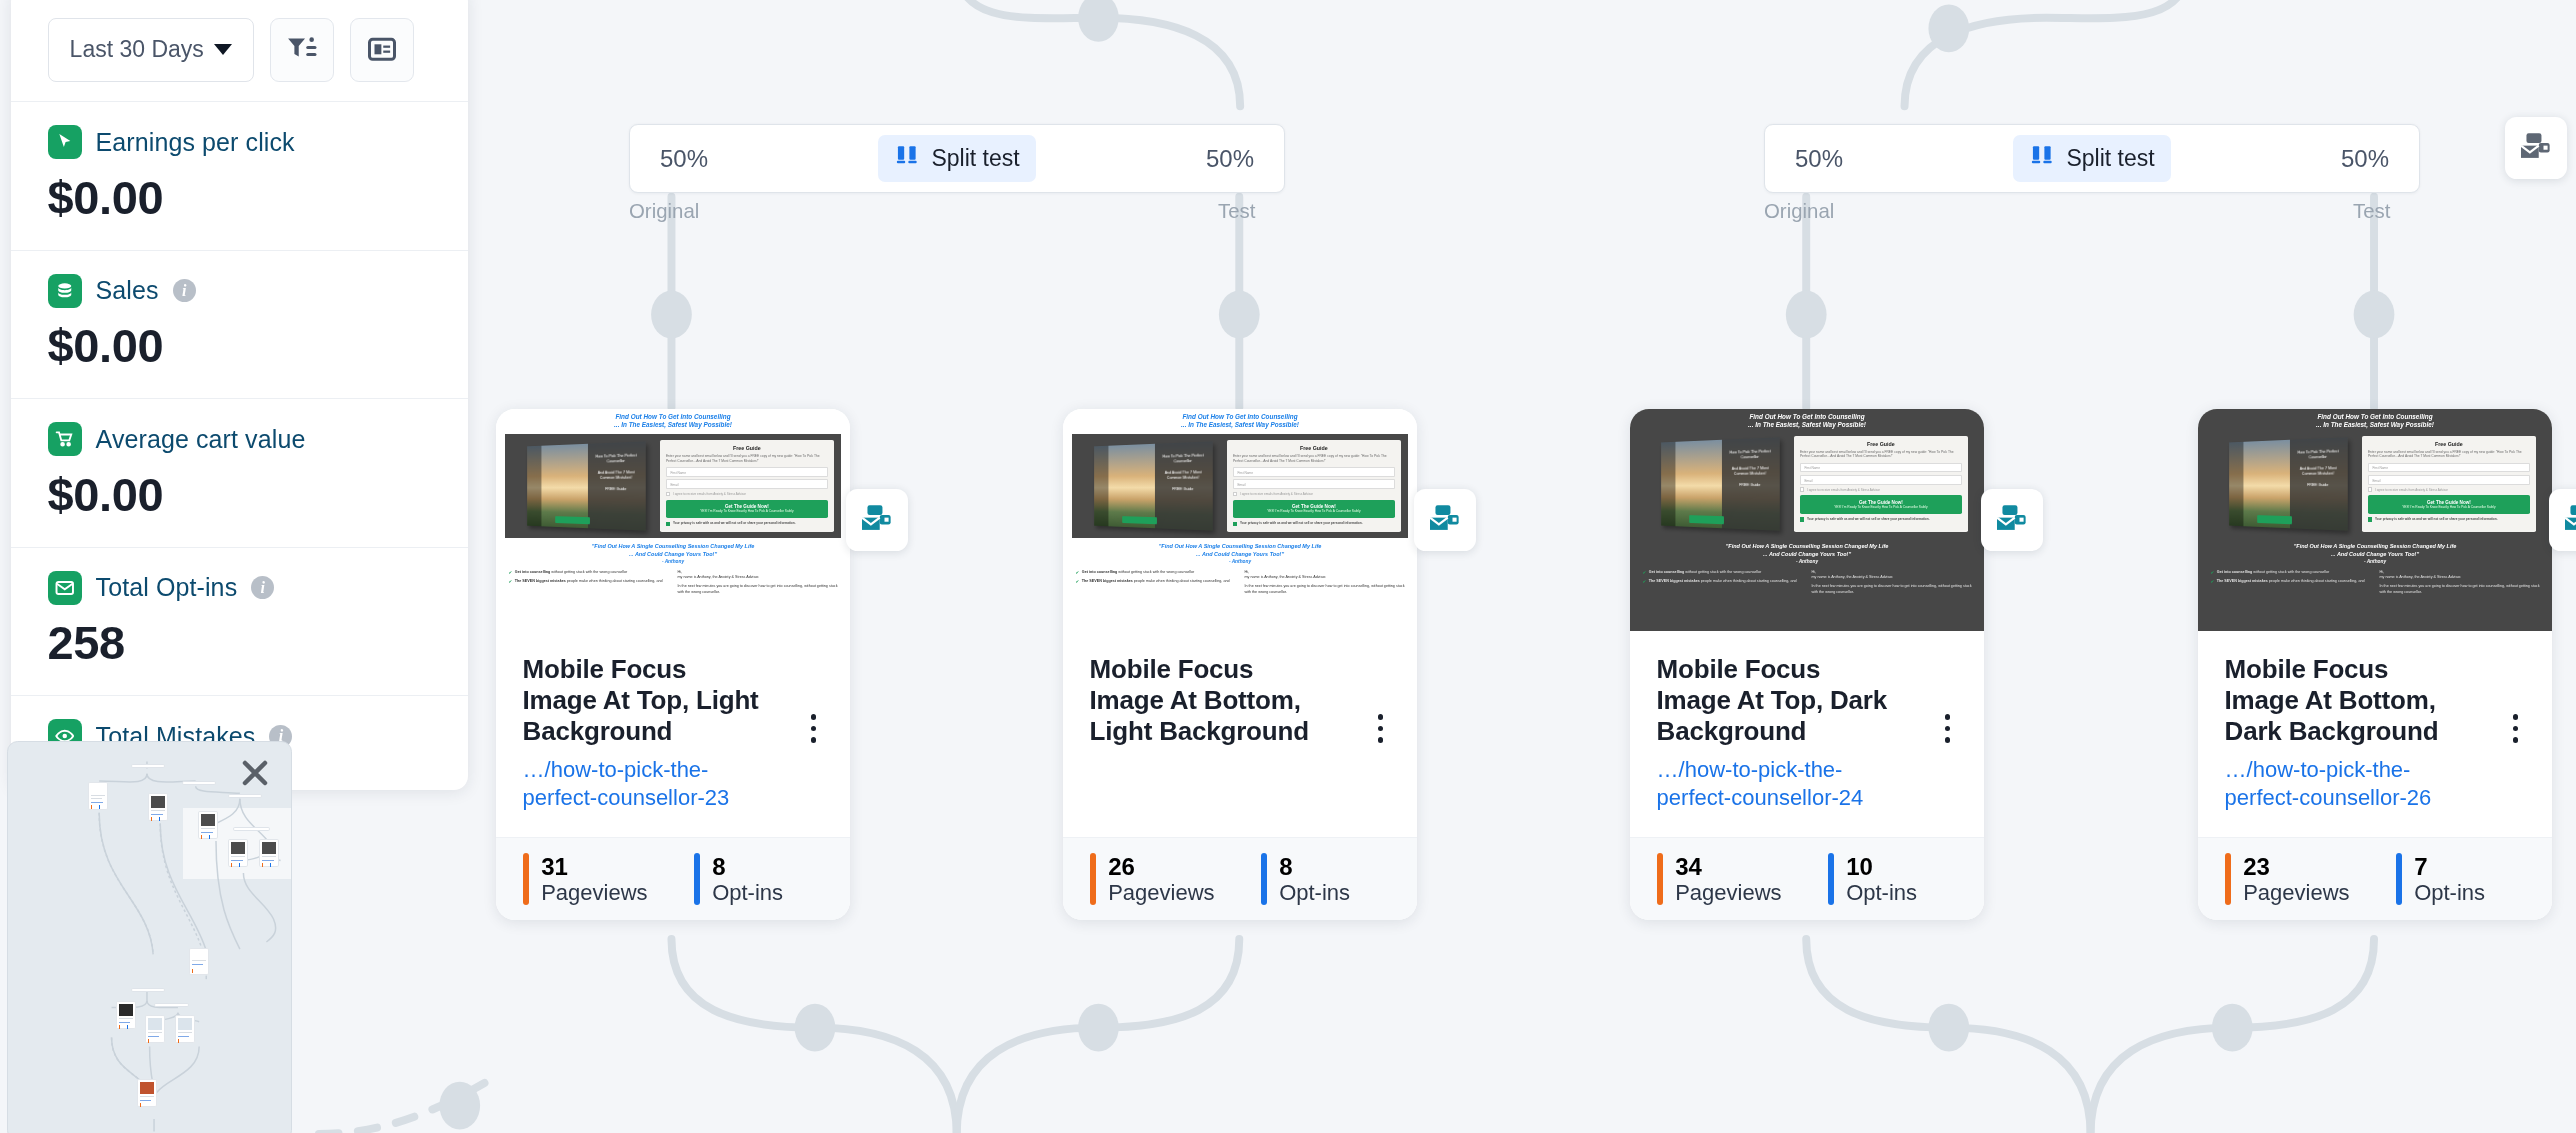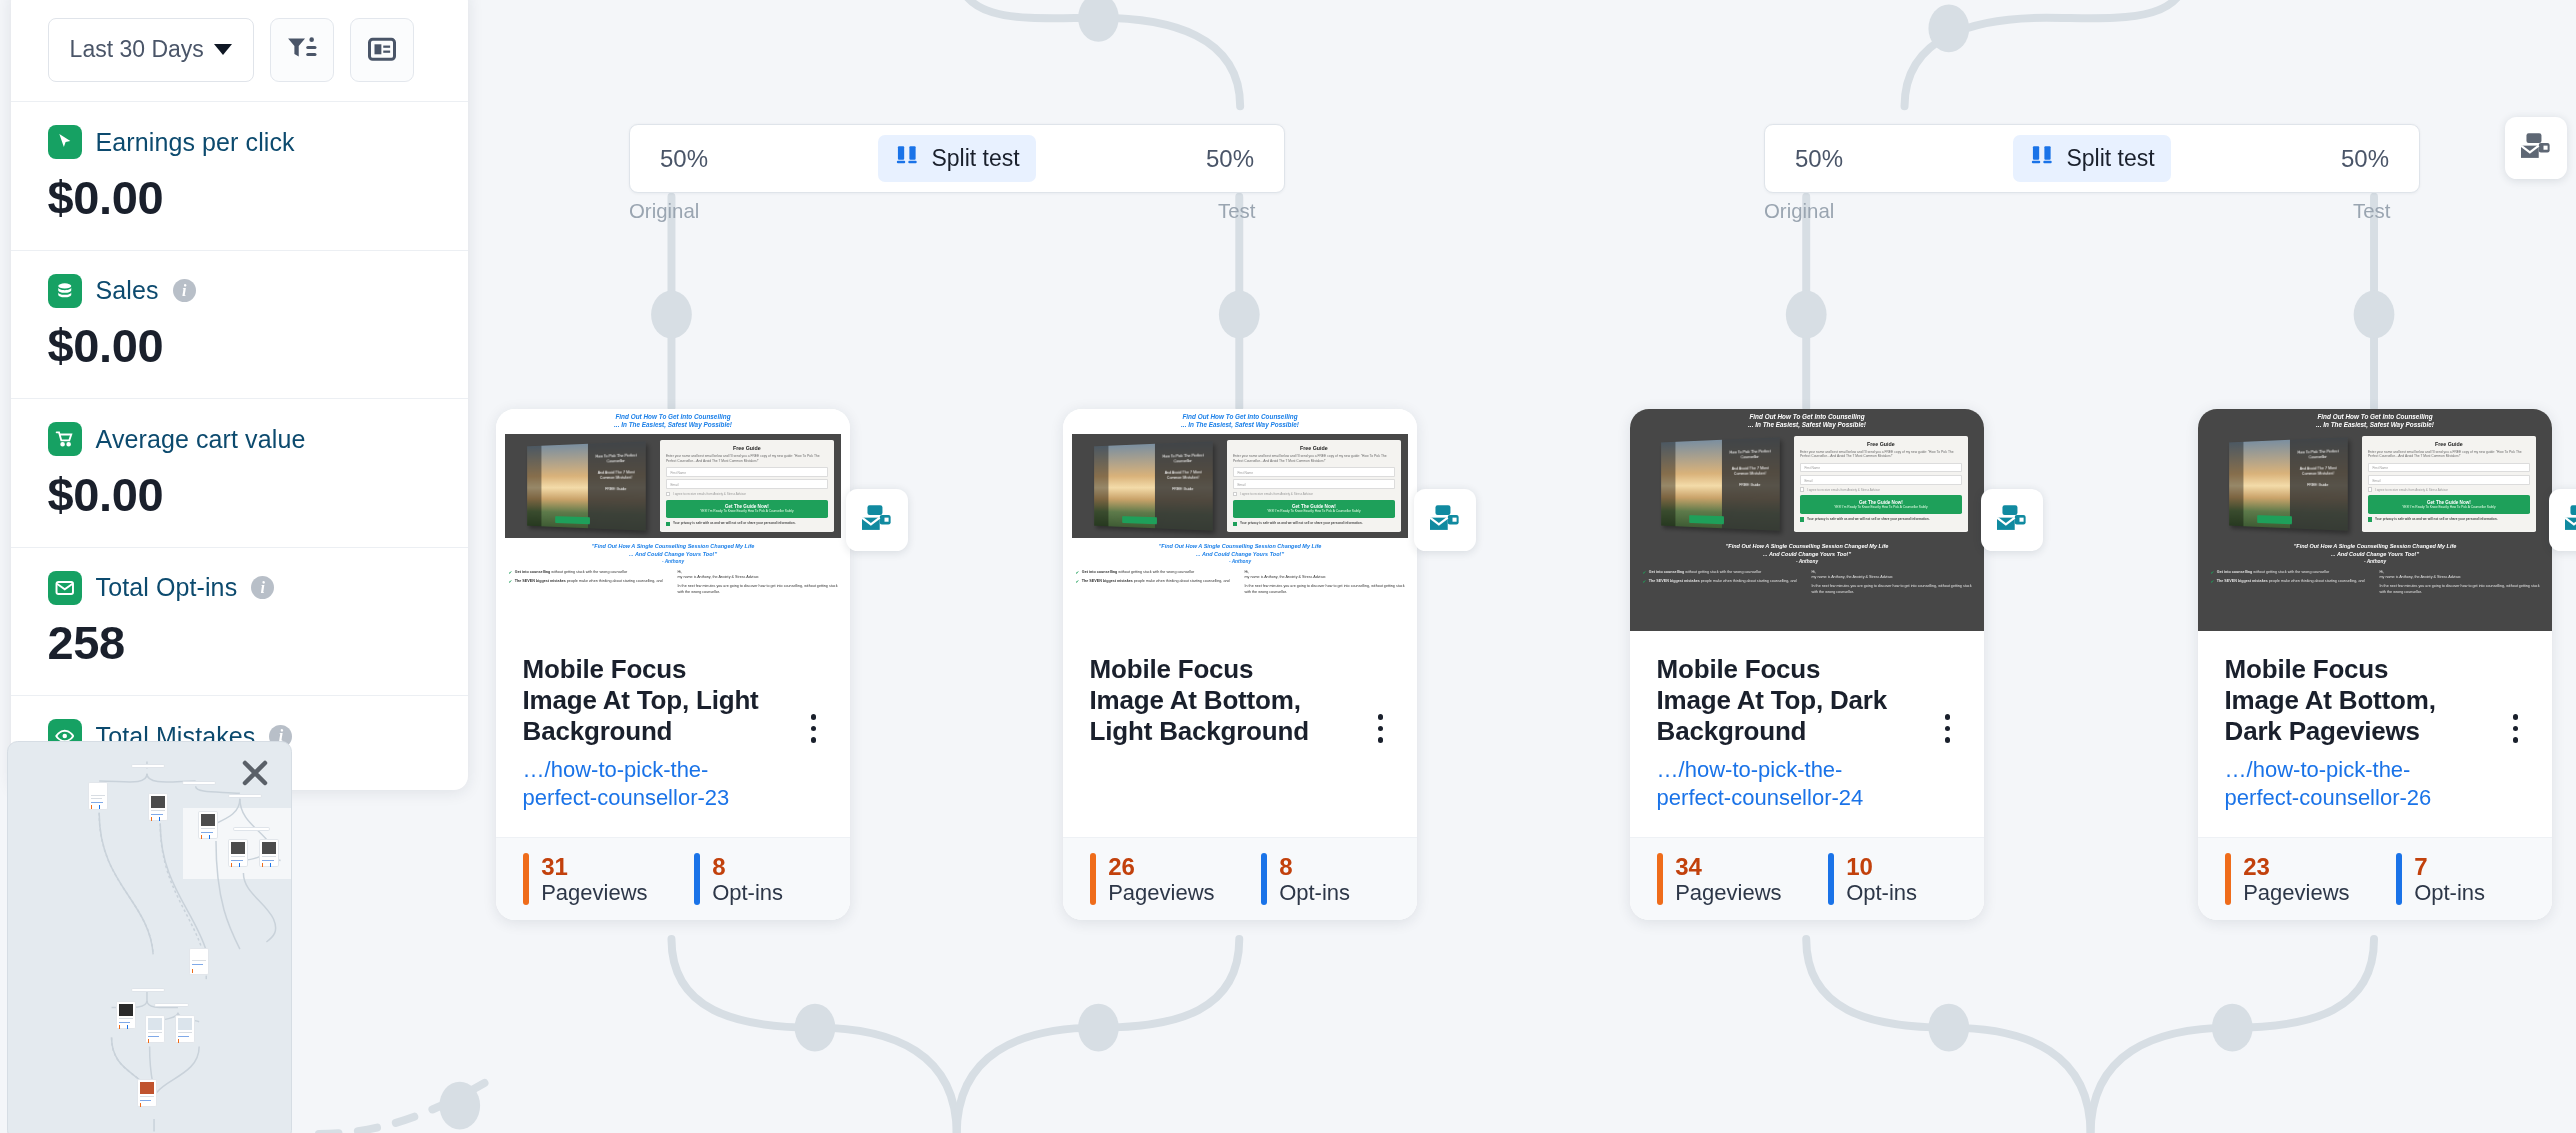--- a/index.html
+++ b/index.html
@@ -131,21 +131,21 @@
   .kebab i { width: 5.3px; height: 5.3px; border-radius: 50%; background: #1a202c; display: block; }
 
   .card-foot {
     height: 83px; background: #f7f9fb; border-top: 0.9px solid #eef1f5;
     display: flex; align-items: center; padding: 0 26.6px; gap: 46px; flex: 0 0 auto;
   }
   .metric { display: flex; gap: 12.4px; align-items: stretch; }
   .m-bar { width: 6.2px; border-radius: 3.5px; }
   .m-bar.pv { background: #ef6c1a; }
   .m-bar.oi { background: #1a73e8; }
-  .m-num { font-size: 24px; font-weight: bold; color: #c2410c; line-height: 1.15; }
+  .m-num { font-size: 24px; font-weight: bold; color: #000000; line-height: 1.15; }
   .m-lbl { font-size: 22px; color: #2d3748; line-height: 1.15; }
 
   
   .flt-btn {
     position: absolute; width: 62px; height: 62px; background: #fff;
     border-radius: 11.5px; box-shadow: 0 1.8px 8.9px rgba(26,40,61,.12);
     display: flex; align-items: center; justify-content: center; z-index: 25;
   }
 
   
@@ -545,21 +545,21 @@
             </div>
         </div>
         <div class="th-col">
           <div>Hi,</div>
           <div>my name is Anthony, the Anxiety &amp; Stress Advisor.</div>
           <div style="margin-top:3.5px">In the next few minutes you are going to discover how to get into counselling, without getting stuck with the wrong counsellor.</div>
         </div>
       </div>
     </div>
     <div class="card-body">
-      <div class="card-title">Mobile Focus Image At Bottom, Dark Pageviews</div>
+      <div class="card-title">Mobile Focus Image At Bottom, Dark Background</div>
       <div class="card-url">…/how-to-pick-the-perfect-counsellor-26</div>
       <div class="kebab">
           <i></i>
           <i></i>
           <i></i>
         </div>
     </div>
     <div class="card-foot">
       <div class="metric">
         <span class="m-bar pv"></span>

